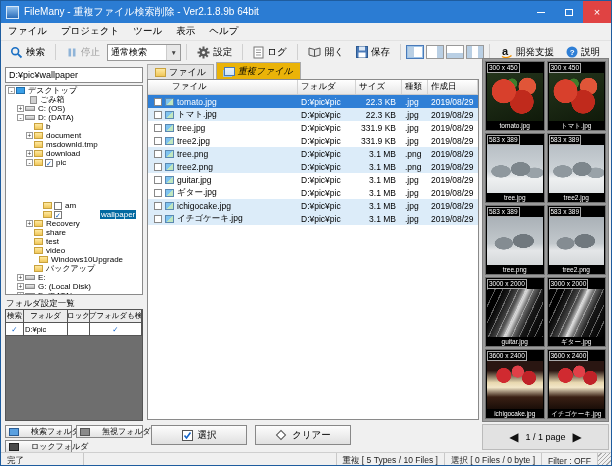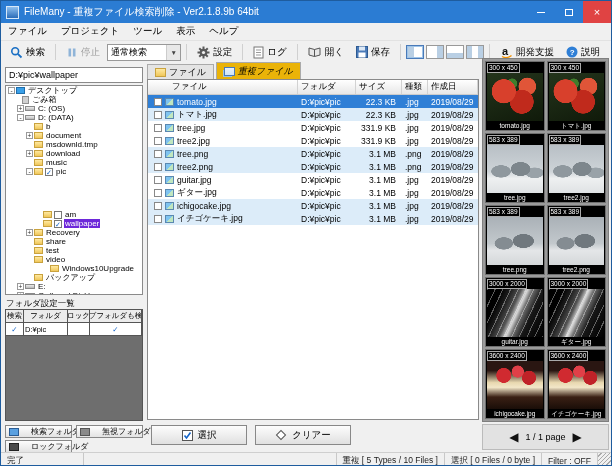--- a/index.html
+++ b/index.html
@@ -42,21 +42,21 @@
   .expander{width:7px;height:7px;border:1px solid #9a9a9a;background:#fff;font-size:6.5px;line-height:5px;text-align:center;margin-right:1px;box-sizing:border-box;flex:none;color:#333;}
   .exp-sp{width:8px;flex:none;}
   .ticon{flex:none;margin-right:2px;box-sizing:border-box;}
   .ticon.folder{width:9px;height:7px;background:linear-gradient(#ffe9a0,#f0c75a);border:1px solid #c9a23e;}
   .ticon.drive{width:10px;height:5px;background:linear-gradient(#ececec,#b8b8b8);border:1px solid #8a8a8a;}
   .ticon.desktop{width:9px;height:7px;background:#3aa0e8;border:1px solid #1f6daa;}
   .ticon.docs{width:9px;height:7px;background:#8ec6f0;border:1px solid #5590c0;}
   .ticon.trash{width:7px;height:8px;background:#d0d0d0;border:1px solid #8f8f8f;}
   .tcheck{width:8px;height:8px;border:1px solid #777;background:#fff;margin-right:2px;flex:none;font-size:7px;line-height:7px;text-align:center;color:#1464c8;box-sizing:border-box;}
   .tlabel{padding:0 1px;}
-  .tree-row.selected .tlabel{background:#6d28d9;color:#fff;}
+  .tree-row.selected .tlabel{background:#0369a1;color:#fff;margin-left:36px;}
 
   .fs-title{position:absolute;left:5px;top:297px;font-size:8.5px;}
   .fs-panel{position:absolute;left:4px;top:308px;width:138px;height:112px;background:#6e6e6e;border:1px solid #555;box-sizing:border-box;font-size:7.5px;}
   .fs-row{display:flex;height:13px;}
   .fs-cell{border-right:1px solid #555;border-bottom:1px solid #555;display:flex;align-items:center;padding:0 1px;background:#fff;overflow:hidden;box-sizing:border-box;white-space:nowrap;}
   .fs-hcell{background:#ececec;justify-content:center;}
   .fs-check{color:#1464c8;width:100%;text-align:center;}
   .fsb{position:absolute;height:13px;border:1px solid #888;background:linear-gradient(#fdfdfd,#e3e3e3);display:flex;align-items:center;font-size:8px;padding:0 3px;gap:12px;box-sizing:border-box;white-space:nowrap;}
   .fsb-ico{width:8px;height:6px;border:1px solid #2a5c94;flex:none;}
   .fsb-ico.blue{background:#5aa0e0;}
@@ -231,21 +231,21 @@
     </div>
   </div>
 
   <input class="pathbox" readonly="" value="D:¥pic¥wallpaper" style="">
   <div class="tree" id="tree">
       <div class="tree-row" style="padding-left: 2px;">
         <span class="expander">-</span>
         <span class="ticon desktop"></span>
         <span class="tlabel">デスクトップ</span>
       </div>
-      <div class="tree-row" style="padding-left: 8px;">
+      <div class="tree-row" style="padding-left: 16px;">
         <span class="exp-sp"></span>
         <span class="ticon trash"></span>
         <span class="tlabel">ごみ箱</span>
       </div>
       <div class="tree-row" style="padding-left: 11px;">
         <span class="expander">+</span>
         <span class="ticon drive"></span>
         <span class="tlabel">C: (OS)</span>
       </div>
       <div class="tree-row" style="padding-left: 11px;">
@@ -267,25 +267,20 @@
         <span class="exp-sp"></span>
         <span class="ticon folder"></span>
         <span class="tlabel">msdownld.tmp</span>
       </div>
       <div class="tree-row" style="padding-left: 20px;">
         <span class="expander">+</span>
         <span class="ticon folder"></span>
         <span class="tlabel">download</span>
       </div>
       <div class="tree-row" style="padding-left: 20px;">
-        <span class="exp-sp"></span>
-        <span class="ticon folder"></span>
-        <span class="tlabel">music</span>
-      </div>
-      <div class="tree-row" style="padding-left: 20px;">
         <span class="expander">-</span>
         <span class="ticon folder"></span>
         <span class="tcheck">✓</span>
         <span class="tlabel">pic</span>
       </div>
       <div class="tree-row" style="padding-left: 29px; margin-top: 34px;">
         <span class="exp-sp"></span>
         <span class="ticon folder"></span>
         <span class="tcheck"></span>
         <span class="tlabel">am</span>
@@ -309,21 +304,21 @@
       <div class="tree-row" style="padding-left: 20px;">
         <span class="exp-sp"></span>
         <span class="ticon folder"></span>
         <span class="tlabel">test</span>
       </div>
       <div class="tree-row" style="padding-left: 20px;">
         <span class="exp-sp"></span>
         <span class="ticon folder"></span>
         <span class="tlabel">video</span>
       </div>
-      <div class="tree-row" style="padding-left: 36px;">
+      <div class="tree-row" style="padding-left: 25px;">
         <span class="exp-sp"></span>
         <span class="ticon folder"></span>
         <span class="tlabel">Windows10Upgrade</span>
       </div>
       <div class="tree-row" style="padding-left: 20px;">
         <span class="exp-sp"></span>
         <span class="ticon folder"></span>
         <span class="tlabel">バックアップ</span>
       </div>
       <div class="tree-row" style="padding-left: 11px;">

